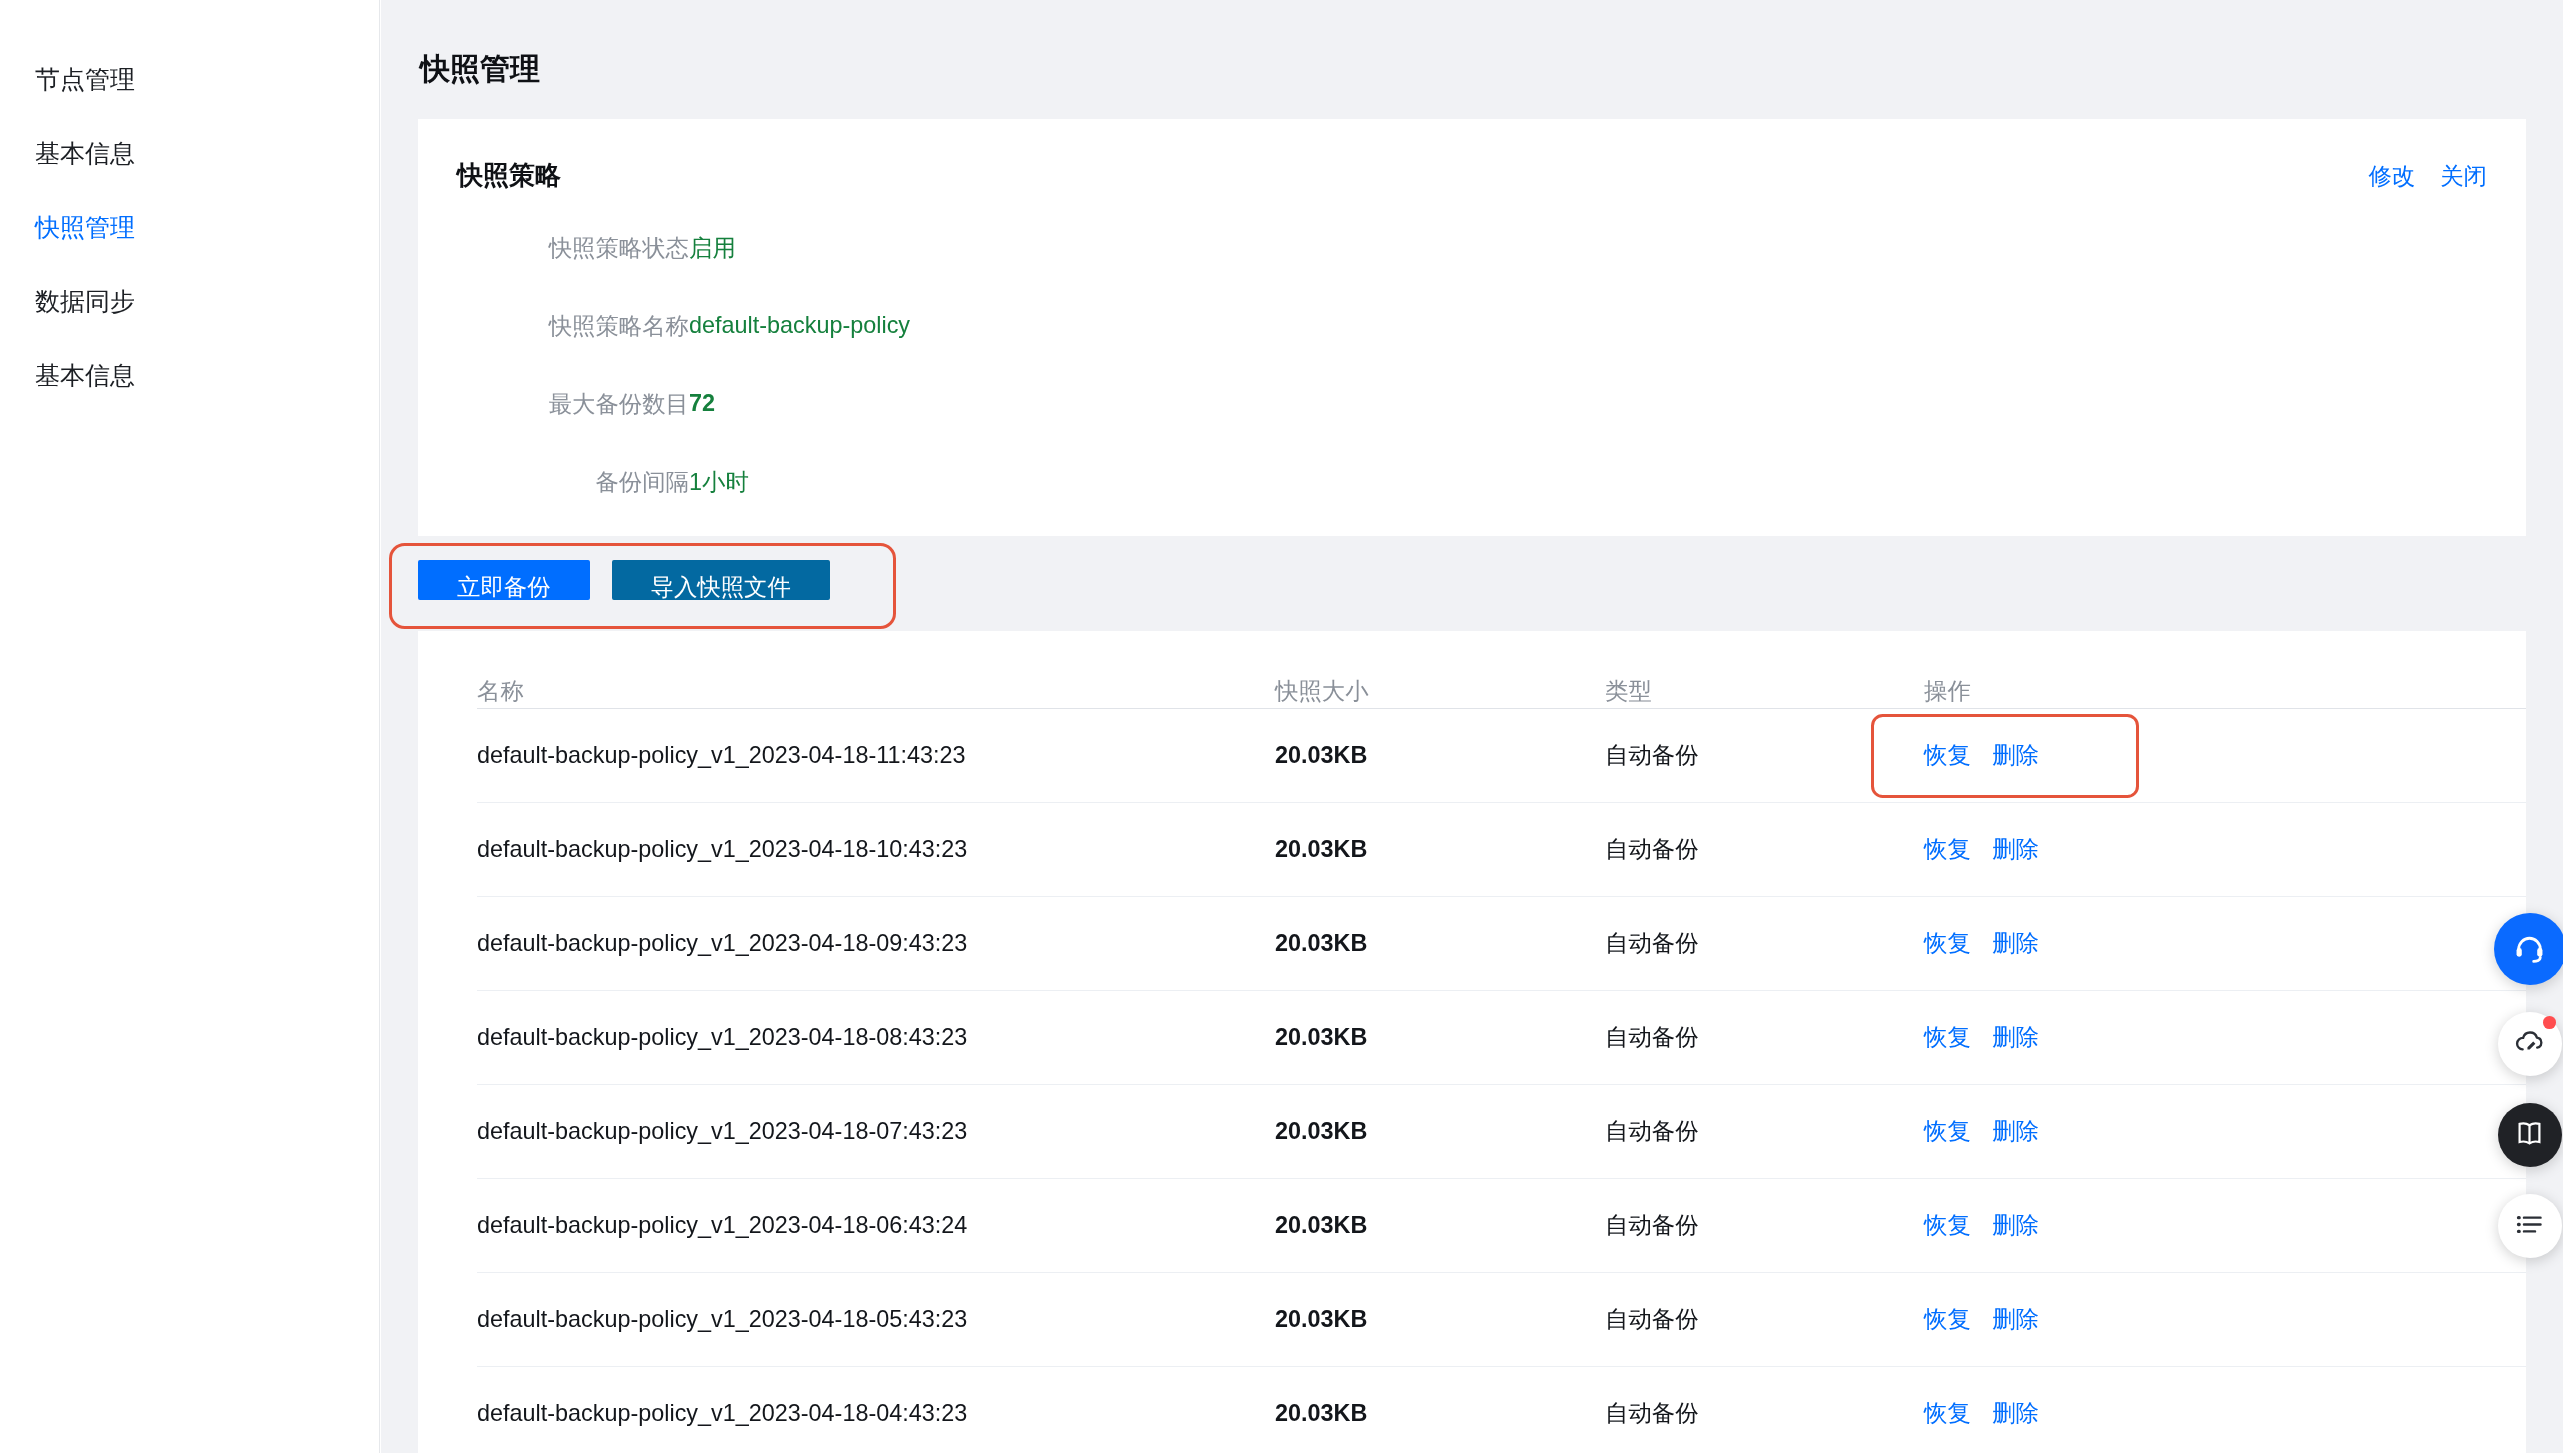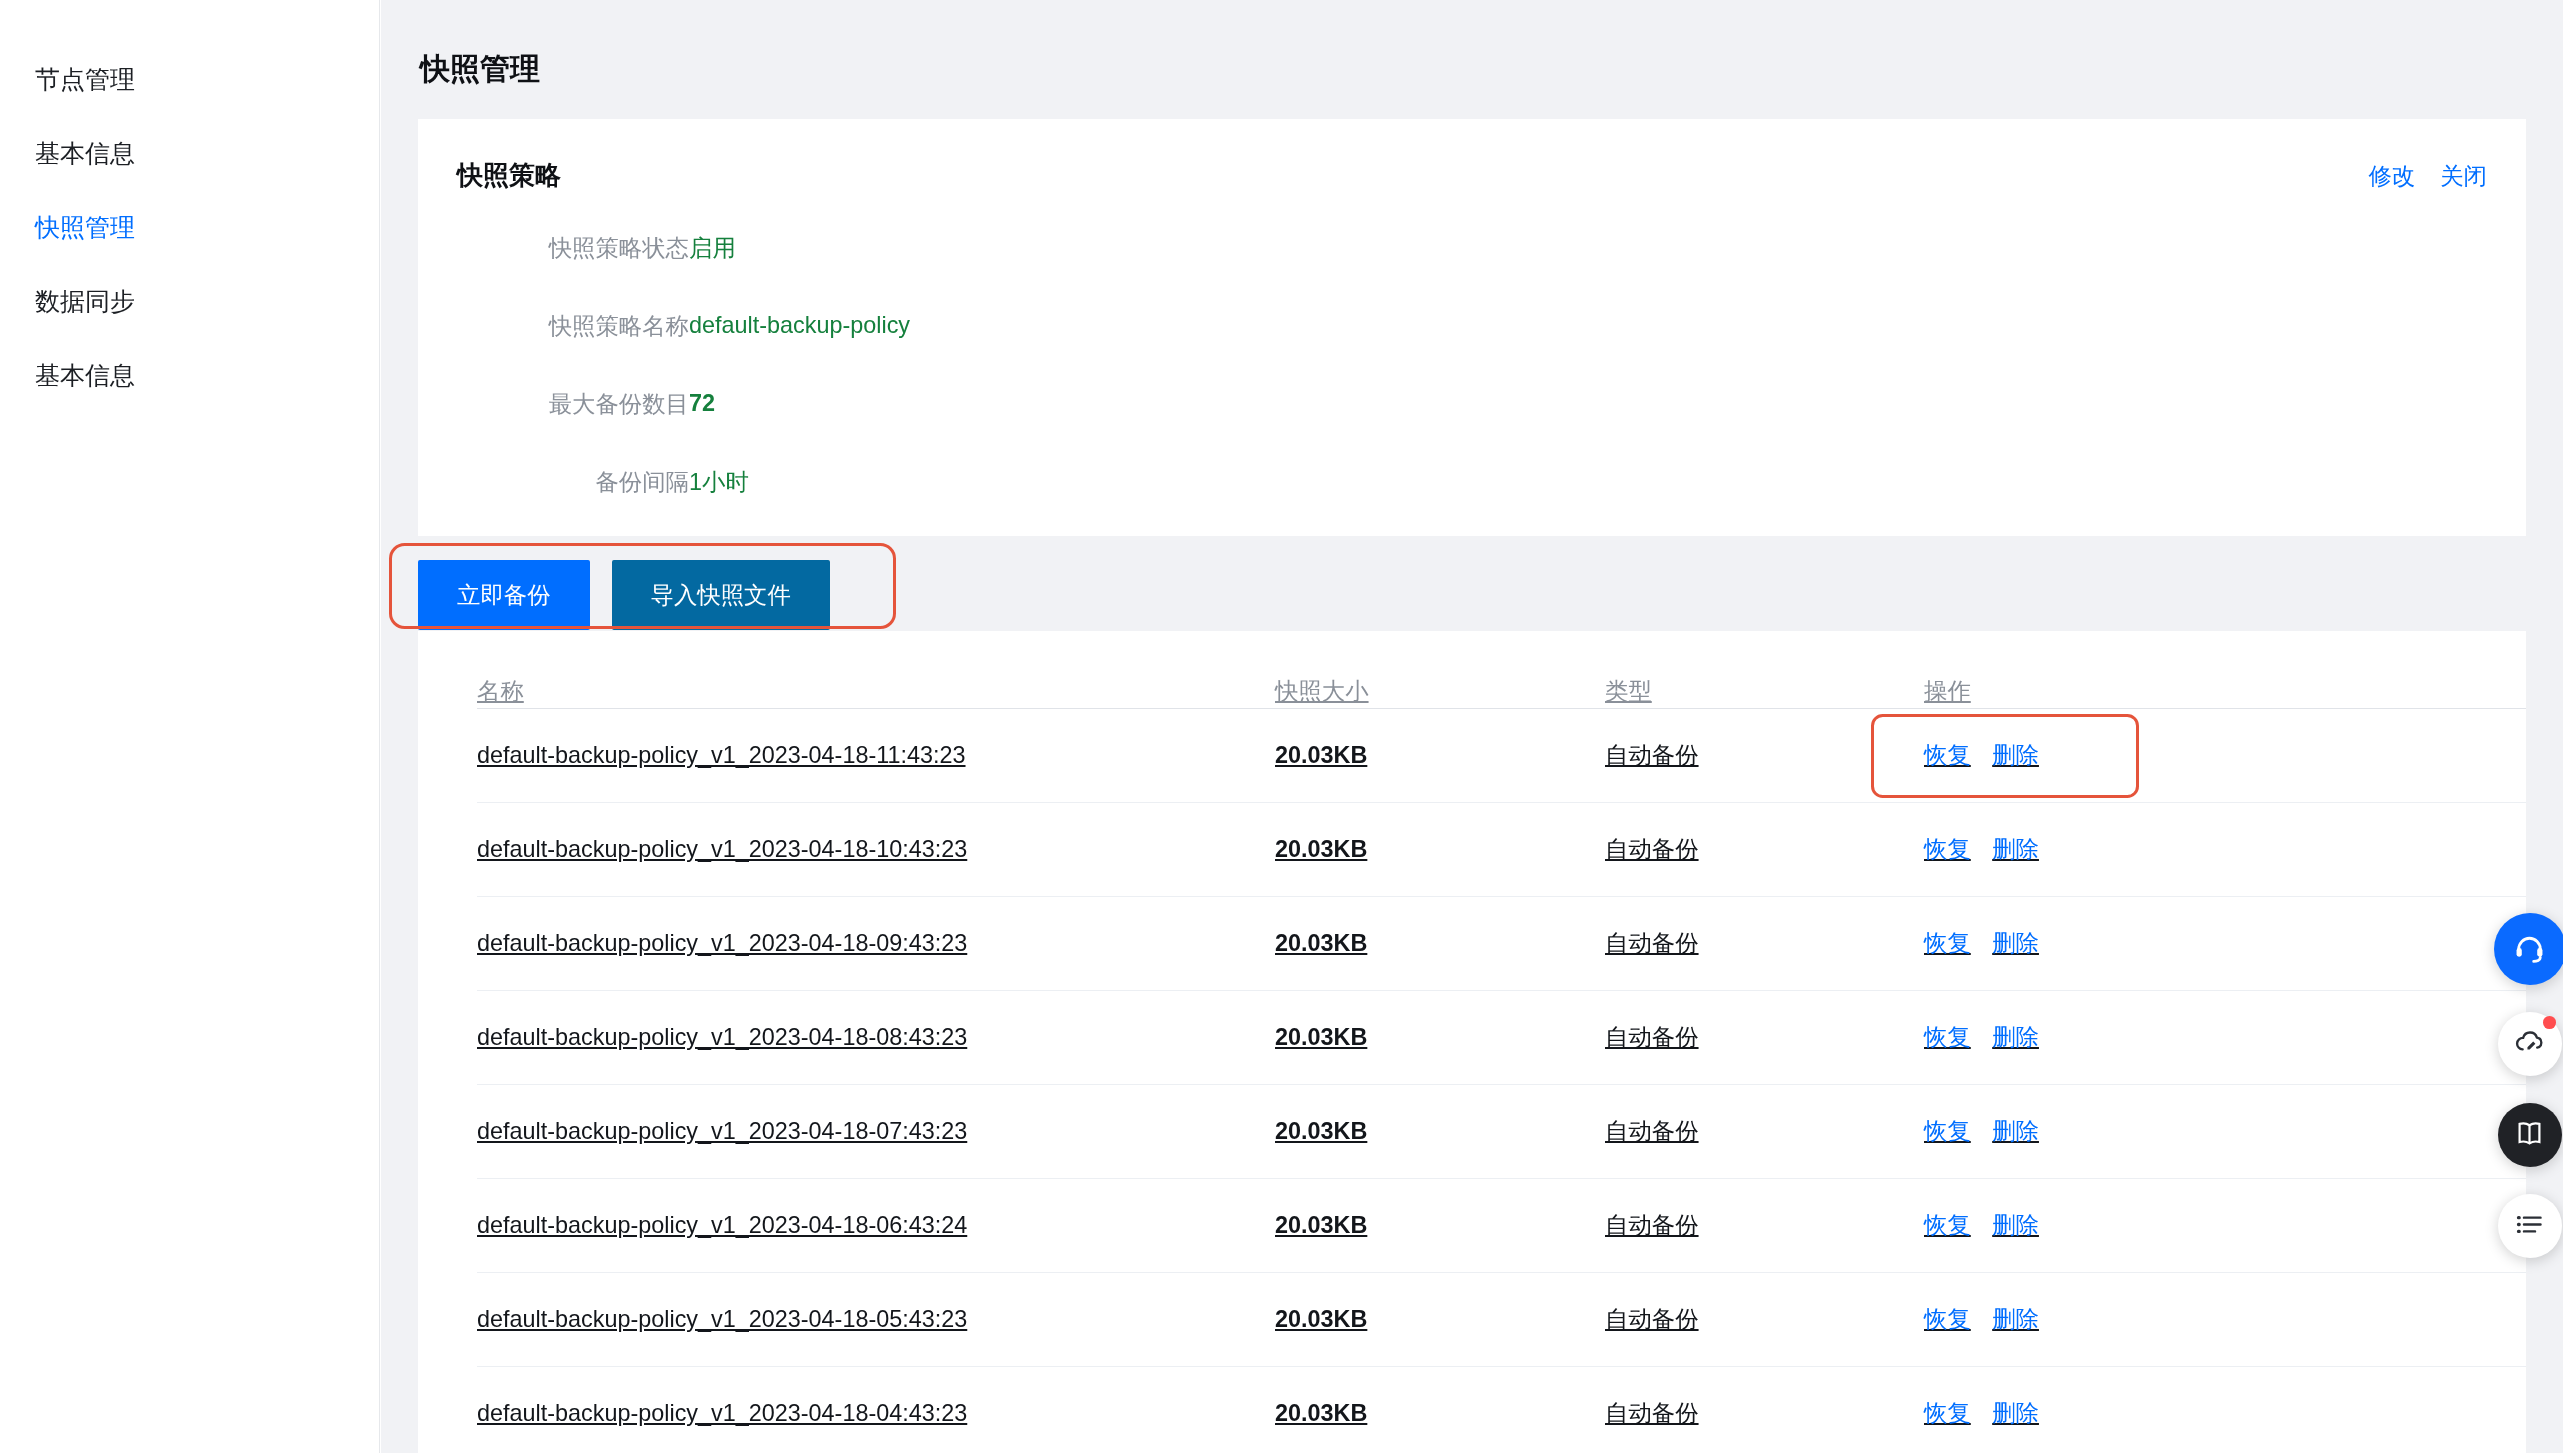--- a/index.html
+++ b/index.html
@@ -40,33 +40,33 @@
   .policy-actions { display:flex; gap:25px; }
   .policy-actions a { color:#006eff; font-size:23.4px; text-decoration:none; cursor:pointer; }
   .field-row { display:flex; align-items:center; height:78px; font-size:23.4px;text-align:right; }
   .field-label { width:232px; color:#8a9099; flex:none; }
   .field-value { color:#15803d; }
   .field-value.bold { font-weight:bold; }
 
   
   .btnrow { position:relative; margin:24px 37px 0 37px; height:54px; }
   .btn {
-    display:inline-block; height:70px; line-height:54px; padding:0 39px;
+    display:inline-block; height:40px; line-height:54px; padding:0 39px;
     background:#006eff; color:#fff; font-size:23.4px; border:none; border-radius:1.9px;
     cursor:pointer; vertical-align:top; margin-right:17.5px;
   }
   .annotation {
     position:absolute; border:3.9px solid #e5543b; border-radius:15.6px;
     pointer-events:none; z-index:3;
   }
   .annotation.buttons-box { left:-29px; top:-17.5px; width:507px; height:86px; }
 
   
   .table-card { margin-top:16.5px; padding-left:59px; height:954px; }
-  .tgrid { display:grid; grid-template-columns:798px 330px 319px auto; align-items:center;text-decoration:underline; }
+  .tgrid { display:grid; grid-template-columns:798px 330px 319px auto; align-items:center; }
   .thead {
     height:78px; padding-top:44px; color:#8a9099; font-size:23.4px;
     border-bottom:1.9px solid #e0e3e8;
   }
   .trow {
     height:94px; border-bottom:1.9px solid #eceff3; font-size:23.4px; color:#13161b;
     position:relative;
   }
   .cell-size { font-weight:bold; }
   .op-link { color:#006eff; text-decoration:none; margin-right:21.4px; cursor:pointer; }

